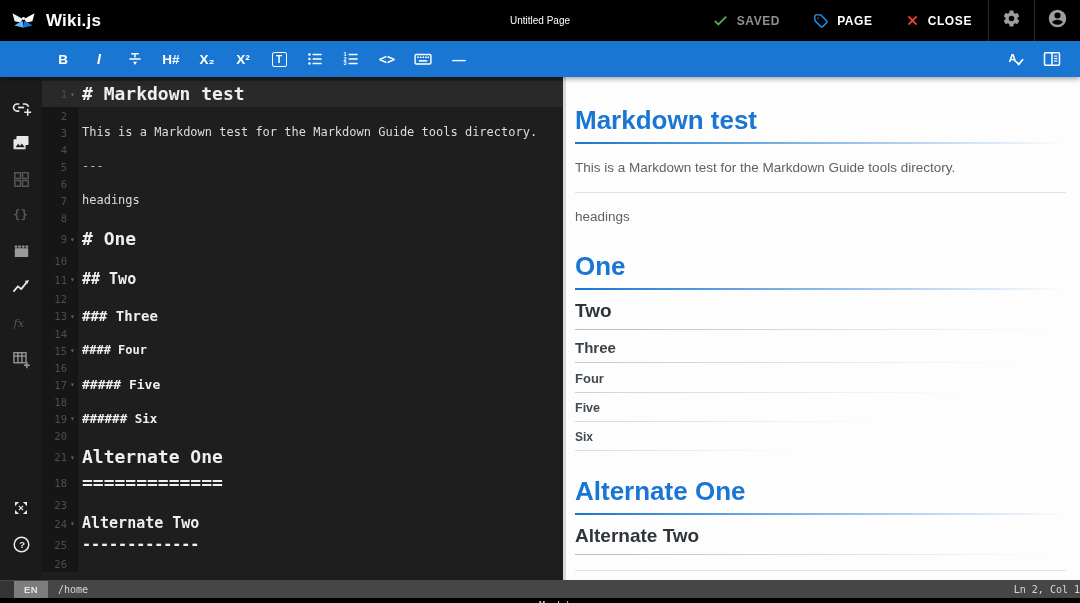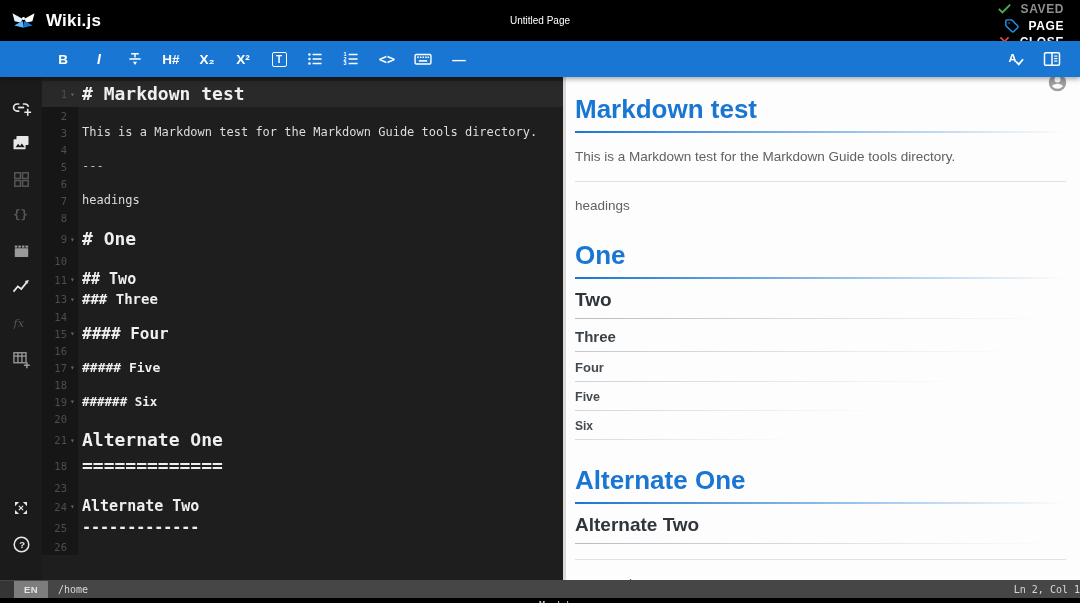--- a/index.html
+++ b/index.html
@@ -5,21 +5,21 @@
   * { box-sizing: border-box; margin: 0; padding: 0; }
   html,body { width:1080px; height:603px; overflow:hidden; background:#000;
               font-family:"Liberation Sans", sans-serif; }
   .app { width:1080px; height:603px; display:flex; flex-direction:column; position:relative; }
 
   
   .header { height:41px; background:#000; display:flex; align-items:center; color:#fff; flex:none; position:relative; }
   .logo-wrap { width:46px; display:flex; justify-content:center; align-items:center; }
   .app-name { font-size:17px; font-weight:bold; letter-spacing:0.2px; }
   .header-center { position:absolute; left:50%; transform:translateX(-50%); font-size:10px; color:#fff; }
-  .header-right { margin-left:auto; display:flex; align-items:flex-end; height:100%;flex-direction:column; }
+  .header-right { margin-left:auto; display:flex; align-items:center; height:100%; }
   .hbtn { display:flex; align-items:center; gap:8px; padding:0 16px; height:100%;
           font-size:12px; font-weight:bold; letter-spacing:0.6px; cursor:default; }
   .hbtn .lbl { color:#fff; }
   .hbtn.saved .lbl { color:#8f8f8f; }
   .vdiv { width:1px; height:47px; background:#2b2b2b; }
   .icon-btn { width:45px; height:100%; display:flex; align-items:center; justify-content:center; color:#9e9e9e; }
   .hicon svg { display:block; }
 
   
   .toolbar { height:36px; background:var(--accent); display:flex; align-items:center;
@@ -52,31 +52,31 @@
   .ed-line.hl { background:#292929; }
   .gutter { width:36px; flex:none; display:flex; align-items:center; justify-content:flex-end; }
   .gutter .num { color:#4e4e4e; font-size:10.5px; }
   .gutter .fold { width:11px; font-size:8px; color:#646464; text-align:center; }
   .code { padding-left:4px; white-space:pre; color:#dcdcdc; }
   .t-body { font-size:12px; line-height:17px; }
   .t-hr   { font-size:12px; line-height:17px; color:#bdbdbd; }
   .t-h1 { font-size:18px;   line-height:26px; font-weight:bold; color:#efefef; }
   .t-h2 { font-size:15px;   line-height:21px; font-weight:bold; color:#efefef; }
   .t-h3 { font-size:14px;   line-height:18px; font-weight:bold; color:#efefef; }
-  .t-h4 { font-size:16px; line-height:17px; font-weight:bold; color:#efefef; }
+  .t-h4 { font-size:12px; line-height:17px; font-weight:bold; color:#efefef; }
   .t-h5 { font-size:13px;   line-height:17px; font-weight:bold; color:#efefef; }
   .t-h6 { font-size:12.5px; line-height:17px; font-weight:bold; color:#efefef; }
 
   
   .preview { flex:1; background:#fdfdfd; border-left:3px solid #d9d9d9; overflow:hidden;
              padding:16px 14px 0 9px; }
   .pv-h1 { color:var(--accent); font-size:26px; line-height:32px; font-weight:bold;
            margin-top:24px; padding-bottom:8px;
            background:linear-gradient(to right, var(--accent), rgba(25,118,210,0)) left bottom/100% 2px no-repeat; }
-  .pv-h1.first { margin-top:0; }
+  .pv-h1.first { margin-top:11px; }
   .pv-h2 { color:#2f353a; font-size:19px; line-height:24px; font-weight:bold; margin-top:9px; padding-bottom:7px;
            background:linear-gradient(to right,#b7bdc1, rgba(183,189,193,0) 97%) left bottom/100% 1px no-repeat; }
   .pv-h3 { color:#3a4247; font-size:15px; line-height:19px; font-weight:bold; margin-top:8px; padding-bottom:6px;
            background:linear-gradient(to right,#c3c9cd, rgba(195,201,205,0) 90%) left bottom/100% 1px no-repeat; }
   .pv-h4 { color:#434b51; font-size:13px; line-height:17px; font-weight:bold; margin-top:7px; padding-bottom:6px;
            background:linear-gradient(to right,#ccd2d6, rgba(204,210,214,0) 80%) left bottom/100% 1px no-repeat; }
   .pv-h5 { color:#434b51; font-size:12.5px; line-height:16px; font-weight:bold; margin-top:7px; padding-bottom:6px;
            background:linear-gradient(to right,#d2d7da, rgba(210,215,218,0) 62%) left bottom/100% 1px no-repeat; }
   .pv-h6 { color:#434b51; font-size:12px; line-height:16px; font-weight:bold; margin-top:7px; padding-bottom:6px;
            background:linear-gradient(to right,#d7dbde, rgba(215,219,222,0) 45%) left bottom/100% 1px no-repeat; }
@@ -406,20 +406,27 @@
             <span class="fold"></span>
           </div>
           <span class="code t-body">&nbsp;</span>
         </div>
         <div class="ed-line">
           <div class="gutter">
             <span class="num">11</span>
             <span class="fold">▾</span>
           </div>
           <span class="code t-h2">## Two</span>
+        </div>
+        <div class="ed-line">
+          <div class="gutter">
+            <span class="num">12</span>
+            <span class="fold"></span>
+          </div>
+          <span class="code t-body">&nbsp;</span>
         </div>
         <div class="ed-line">
           <div class="gutter">
             <span class="num">13</span>
             <span class="fold">▾</span>
           </div>
           <span class="code t-h3">### Three</span>
         </div>
         <div class="ed-line">
           <div class="gutter">

